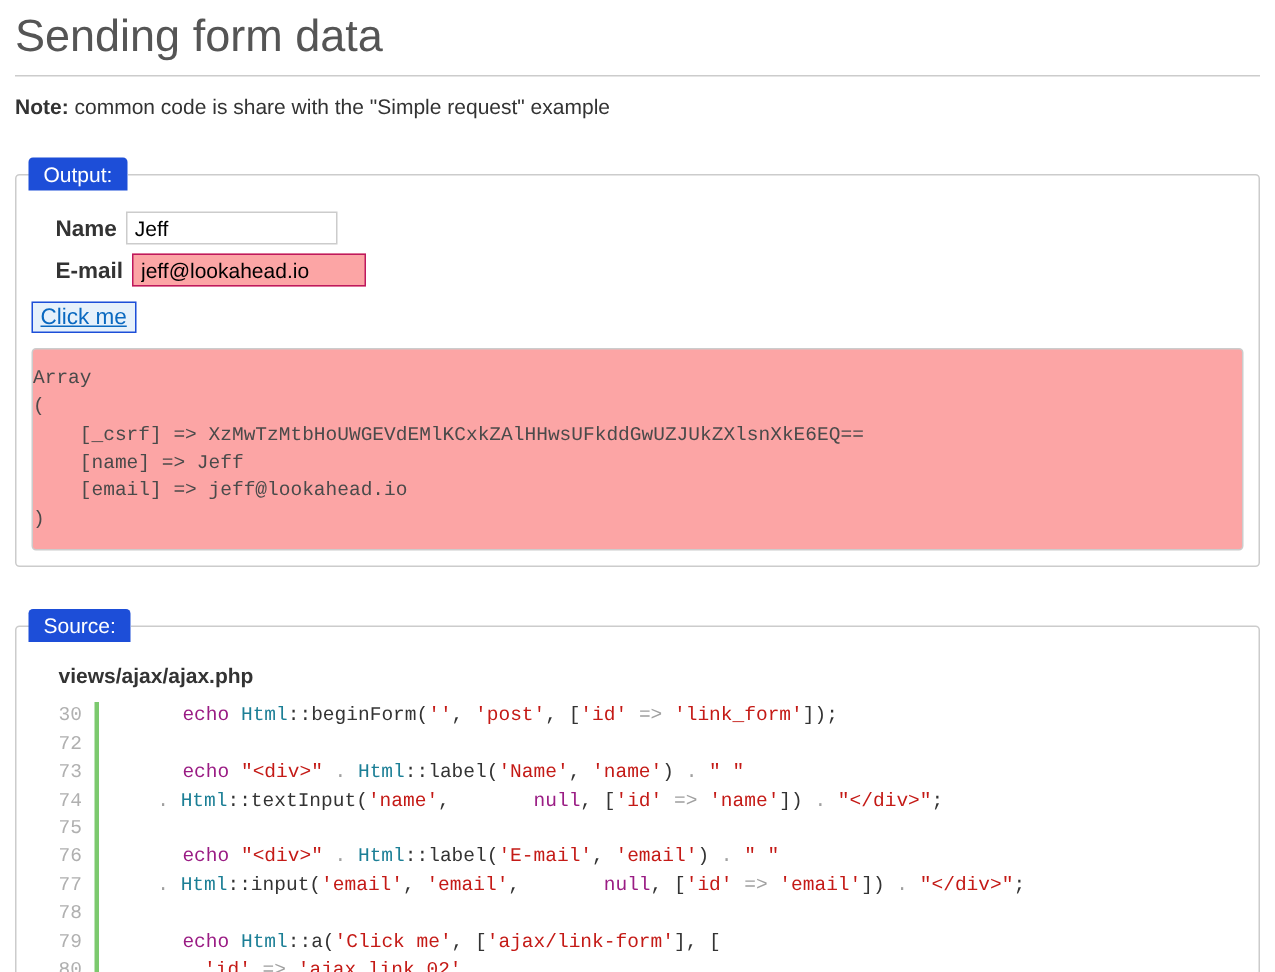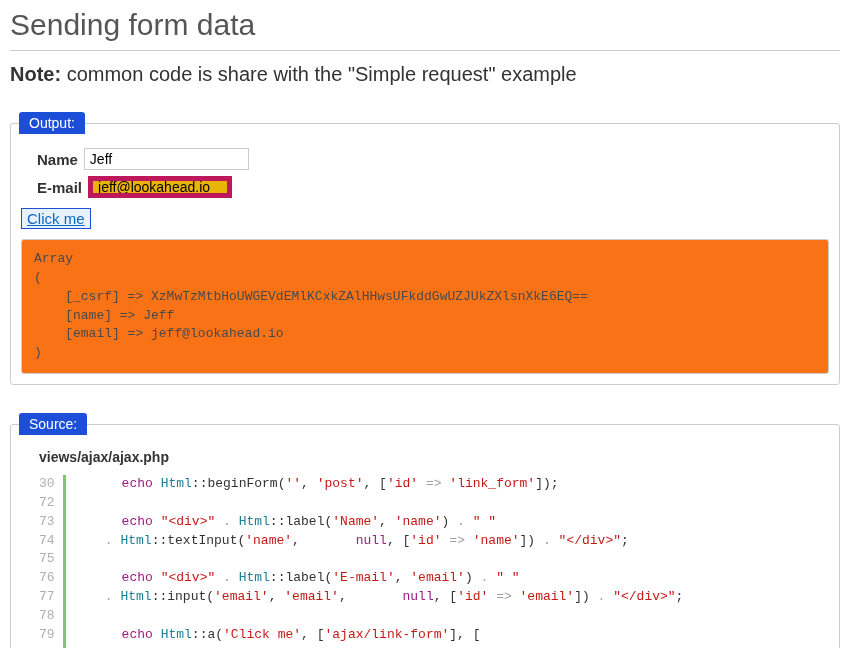--- a/index.html
+++ b/index.html
@@ -1,33 +1,33 @@
 <!DOCTYPE html>
 <html><head>
   <meta charset="utf-8">
   <style>
     * { box-sizing: border-box; margin: 0; padding: 0; }
     body { font-family: "Helvetica Neue", Helvetica, Arial, sans-serif; font-size: 14px; color: #333; background: #fff; padding: 8px 10px; }
     h1 { font-size: 30px; font-weight: 500; color: #555; margin: 0 0 8px 0; }
     hr.top { border: none; border-top: 1px solid #ccc; margin-bottom: 12px; }
-    .note-line { font-size: 20px; margin-bottom: 26px; }
+    .note-line { font-size: 14px; margin-bottom: 26px; }
     .note-line strong { font-weight: 700; }
 
     fieldset { border: 1px solid #ccc; border-radius: 3px; padding: 8px 10px 10px 10px; margin-bottom: 28px; position: relative; }
     legend { background: #1d4ed8; color: #fff; padding: 3px 10px; border-radius: 3px 3px 0 0; font-size: 14px; margin-left: -2px; }
 
     .form-row { display: flex; align-items: center; margin: 6px 0; }
     .form-row label { font-weight: 700; margin-right: 6px; font-size: 15px; margin-left: 16px; }
     .form-row input[type=text] { border: 1px solid #ccc; padding: 3px 5px; font-size: 14px; height: 22px; }
-    #name-input { width: 165px; }
-    #email-input { width: 144px; background: #eab308; border: 5px solid #be185d; }
+    #name-input { width: 141px; }
+    #email-input { width: 156px; background: #fca5a5; border: 1px solid #be185d; }
 
     .click-link { display: inline-block; border: 1px solid #1d4ed8; background: #e6f1fb; color: #0a69c0; padding: 1px 5px; font-size: 15px; font-family: inherit; text-decoration: underline; cursor: pointer; margin-top: 4px; }
 
-    .response-box { background: #f97316; border: 1px solid #ccc; border-radius: 3px; padding: 10px 12px; margin-top: 10px; font-family: Menlo, Consolas, "Courier New", monospace; font-size: 13px; line-height: 1.45; white-space: pre; color: #4a4a4a; }
+    .response-box { background: #fca5a5; border: 1px solid #ccc; border-radius: 3px; padding: 10px 0; margin-top: 10px; font-family: Menlo, Consolas, "Courier New", monospace; font-size: 13px; line-height: 1.45; white-space: pre; color: #4a4a4a; }
 
     .file-title { font-weight: 700; font-size: 14px; margin: 6px 0 10px 18px; }
 
     .code-block { display: flex; font-family: Menlo, Consolas, "Courier New", monospace; font-size: 13px; line-height: 1.45; margin-left: 18px; }
     .gutter { text-align: right; color: #b0b0b0; padding-right: 8px; user-select: none; }
     .gutter div { height: 18.85px; }
     .bar { width: 3px; background: #7cc96e; margin-right: 8px; }
     .codecol { white-space: pre; color: #222; }
     .codecol .line { height: 18.85px; }
 

